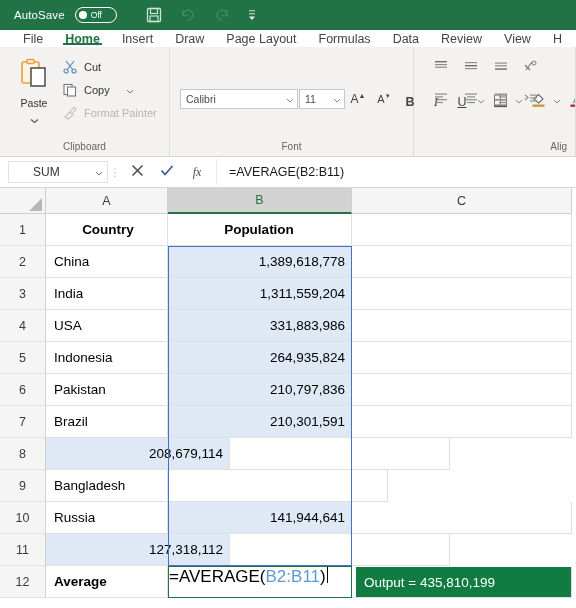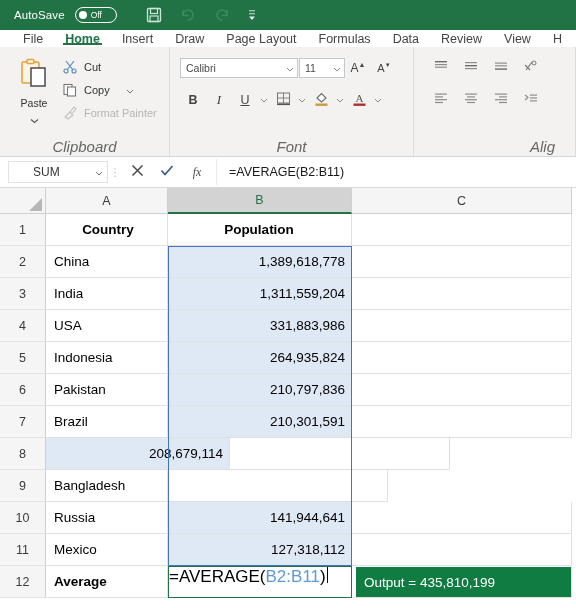--- a/index.html
+++ b/index.html
@@ -93,26 +93,25 @@
   .rgroup {
     position: relative;
     height: 100%;
     display: flex;
     flex-direction: column;
     border-right: 1px solid #dcdcdc;
   }
   .rgroup-body { flex: 1; display: flex; padding: 6px 6px 0 6px; }
   .rgroup-label {
     height: 16px;
-    font-size: 15px;
+    font-size: 10px;
     color: #666666;
     text-align: center;
     position: relative;
     line-height: 14px;
-    font-style: italic;
   }
 
   
   .grp-clipboard { width: 170px; }
   .paste-col {
     width: 56px;
     display: flex; flex-direction: column;
     align-items: center; justify-content: flex-start;
     padding-top: 4px;
   }
@@ -147,21 +146,21 @@
   .fbtn-b { font-weight: bold; font-size: 12.5px; }
   .fbtn-i { font-style: italic; font-family: "Liberation Serif", serif; font-size: 13px; }
   .fbtn-u { text-decoration: underline; font-size: 12.5px; }
   .caret-sm { width: 12px; display: flex; align-items: center; justify-content: center; }
 
   
   .grp-align { flex: 1; }
   .al-row { display: flex; gap: 0; }
   .al-row.r2 { padding-top: 10px; }
   .albtn { width: 30px; height: 22px; display: flex; align-items: center; justify-content: center; }
-  .rgroup-label.align-lbl { text-align: right; padding-right: 20px; }
+  .rgroup-label.align-lbl { text-align: right; padding-right: 8px; }
 
   
   .formulabar {
     height: 31px;
     background: #ffffff;
     display: flex;
     align-items: center;
     border-bottom: 1px solid #d7d7d7;
   }
   .namebox {
@@ -405,21 +404,21 @@
             </svg>
           </span>
           <span>Format Painter</span>
         </div>
       </div>
     </div>
     <div class="rgroup-label">Clipboard</div>
   </div>
 
   <div class="rgroup grp-font">
-    <div class="rgroup-body" style="flex-direction:column; padding-left:10px;">
+    <div class="rgroup-body" style="flex-direction:row; padding-left:10px;">
       <div class="font-row1">
         <div class="combo combo-font">
           <span class="cname">Calibri</span>
           <span>
             <svg width="8" height="5" viewBox="0 0 8 5">
                 <path d="M1 1 L4 4 L7 1" fill="none" stroke="#888" stroke-width="1"></path>
               </svg>
           </span>
         </div>
         <div class="combo combo-size">
@@ -680,21 +679,20 @@
 
   <div class="grid-row">
     <div class="rowhead">10</div>
     <div class="cell a">Russia</div>
     <div class="cell b range">141,944,641</div>
     <div class="cell c"></div>
   </div>
 
   <div class="grid-row">
     <div class="rowhead">11</div>
-    <div class="cell a">Mexico</div>
     <div class="cell b range">127,318,112</div>
     <div class="cell c"></div>
   </div>
 
   <div class="grid-row">
     <div class="rowhead">12</div>
     <div class="cell a bold">Average</div>
     <div class="cell b"></div>
     <div class="cell c"></div>
   </div>

